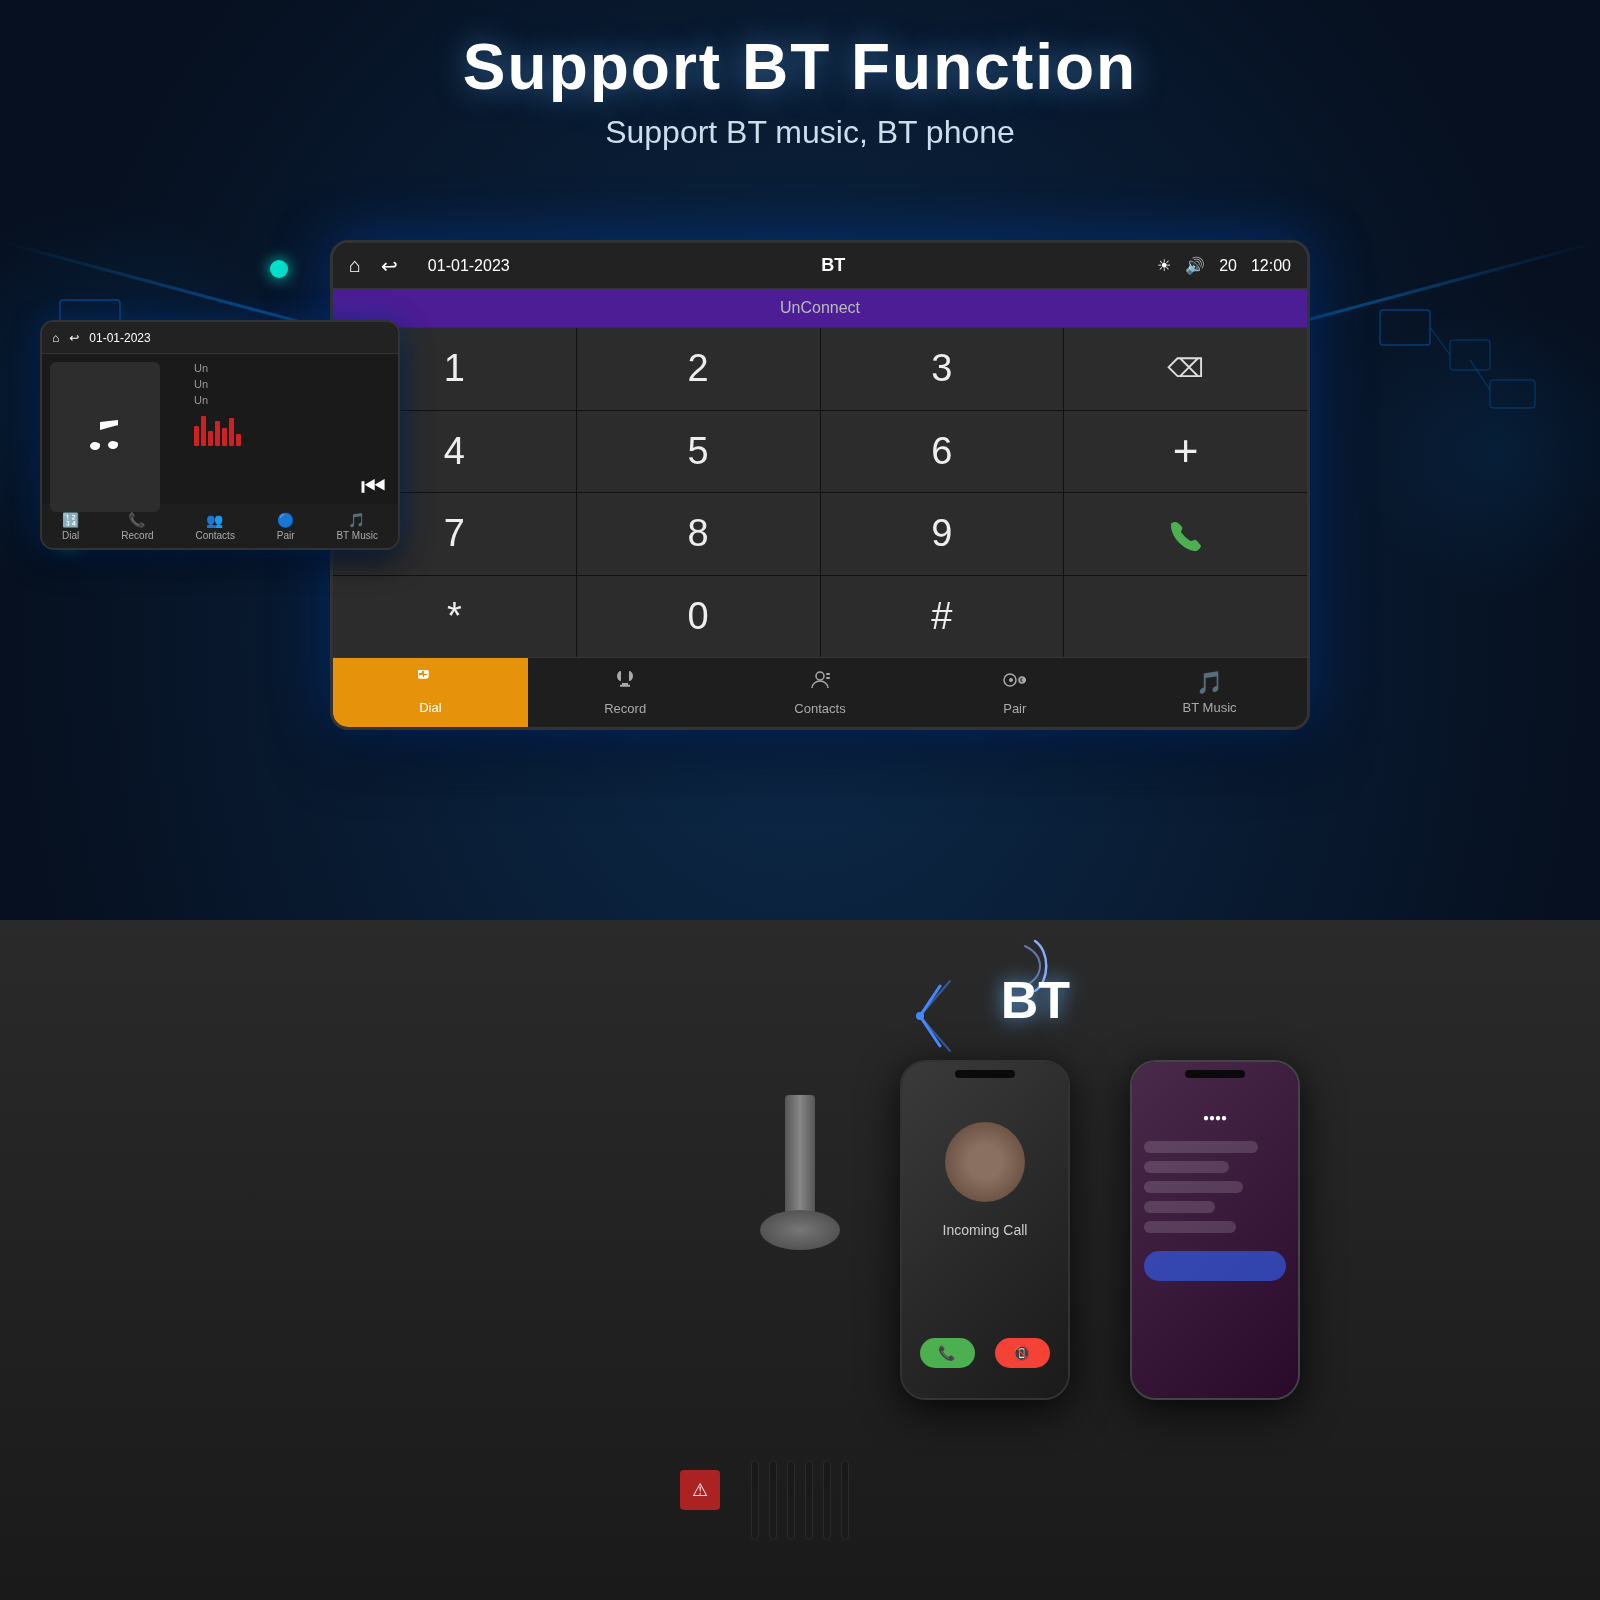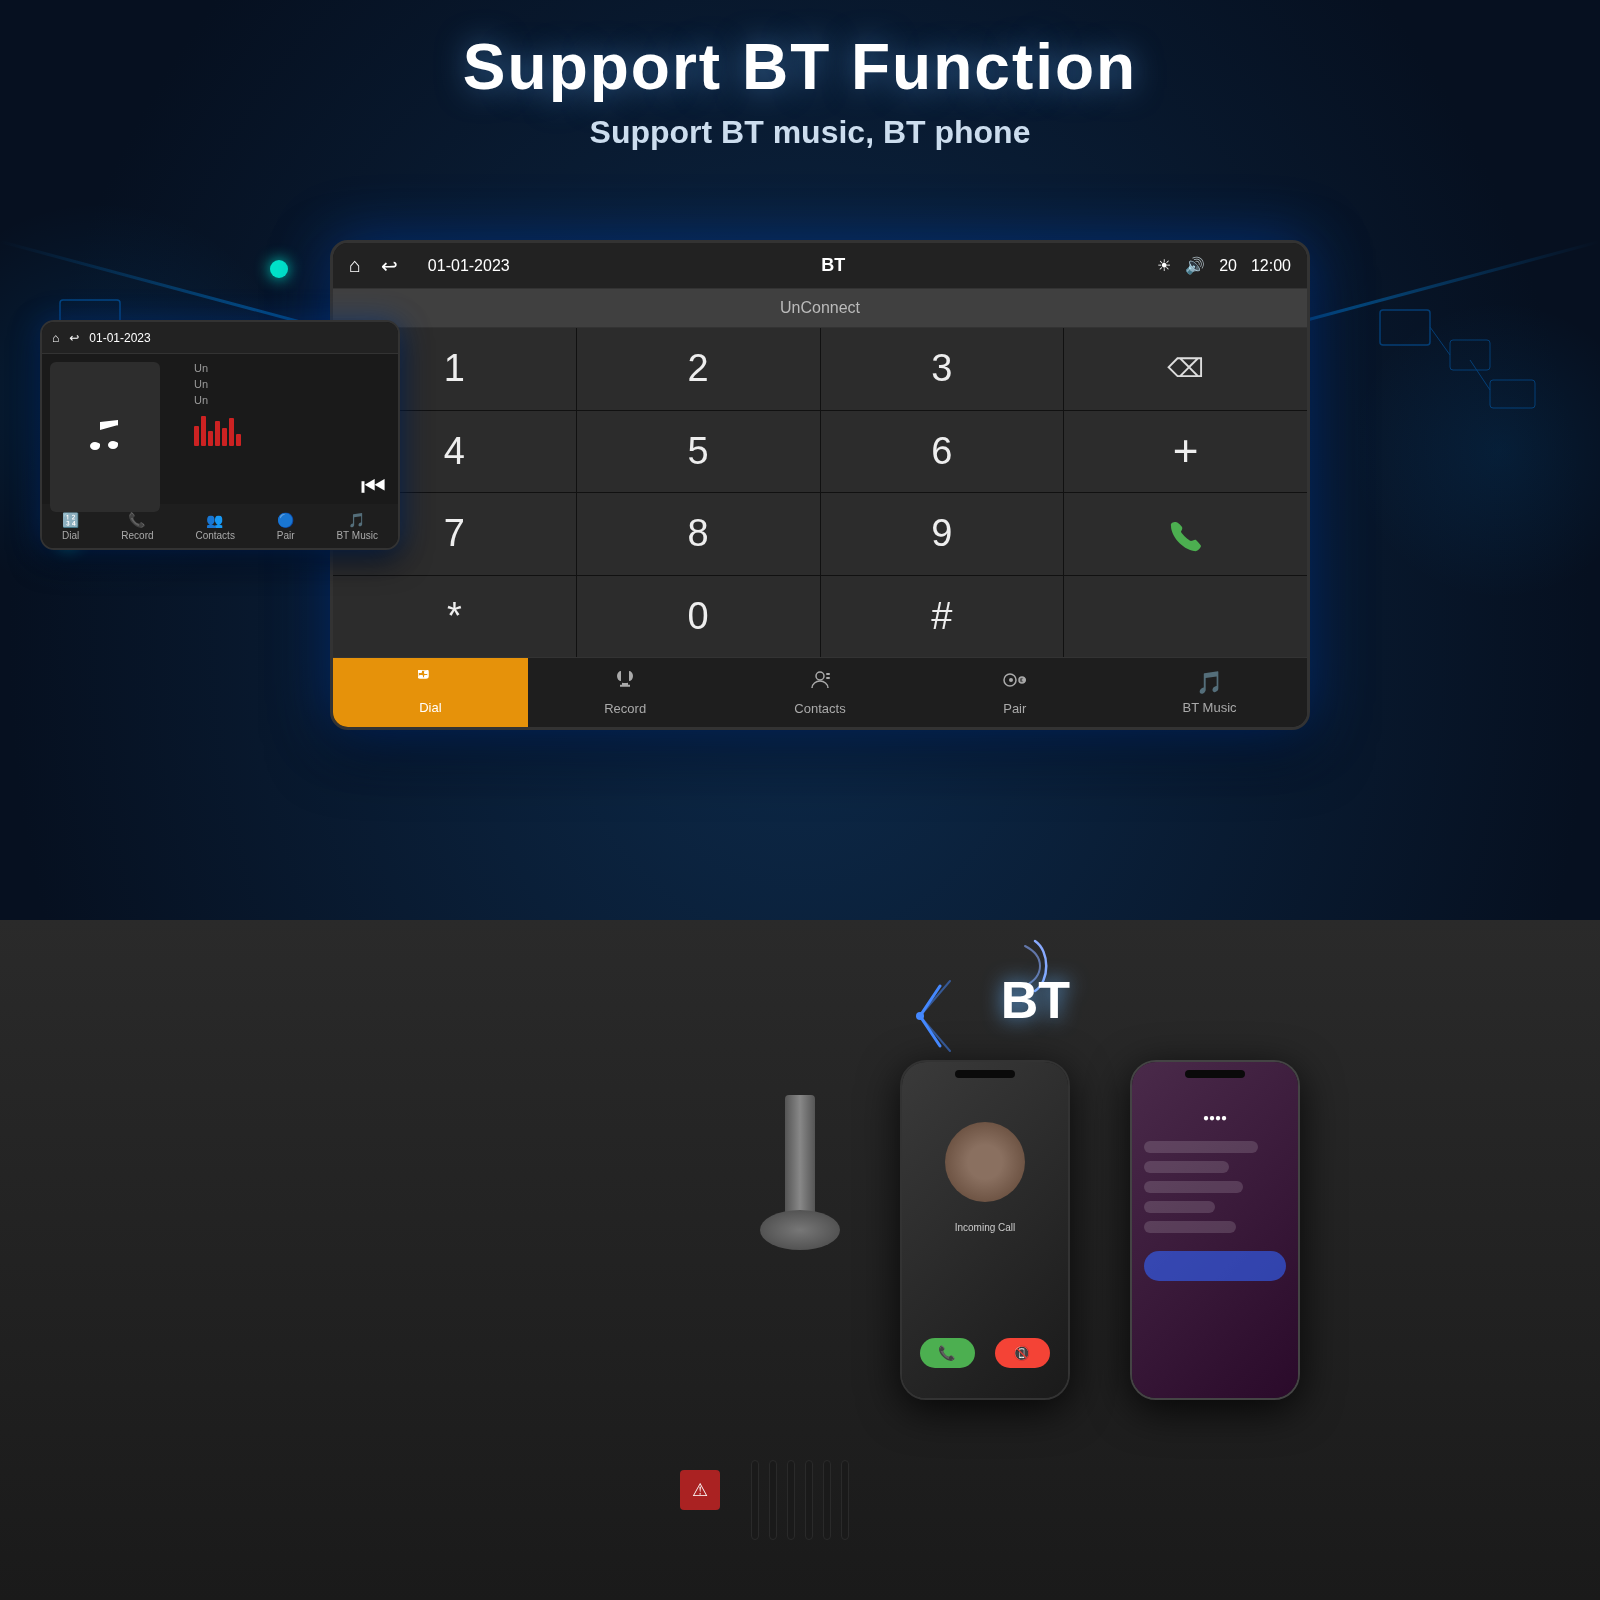--- a/index.html
+++ b/index.html
@@ -56,21 +56,21 @@
       font-weight: 900;
       color: #ffffff;
       letter-spacing: 2px;
       text-shadow: 0 0 30px rgba(100,180,255,0.5);
     }
 
     .sub-title {
       font-size: 32px;
       color: #ccddee;
       margin-top: 10px;
-      font-weight: 700;
+      font-weight: 400;
       padding-left: 20px;
     }
 
     
     .main-screen {
       position: absolute;
       top: 240px;
       left: 330px;
       width: 980px;
       height: 490px;
@@ -428,21 +428,21 @@
       box-shadow: 0 0 15px #00e5cc;
     }
 
     .screen-main-body {
       display: flex;
       flex-direction: column;
       height: calc(100% - 46px);
     }
 
     .dialpad-top {
-      background: #404040;
+      background: #4c1d95;
       text-align: center;
       padding: 10px;
       color: #bbb;
       font-size: 16px;
       border-bottom: 1px solid #333;
     }
 
     .dialpad-keys {
       flex: 1;
       display: grid;
@@ -669,21 +669,21 @@
     <path d="M15 5 C30 15 30 45 15 55" fill="none" stroke="#88aaff" stroke-width="2.5" stroke-linecap="round"></path>
     <path d="M5 10 C25 20 25 40 5 50" fill="none" stroke="#88aaff" stroke-width="2" stroke-linecap="round" opacity="0.6"></path>
   </svg>
 </div>
 
 <div class="phone-left">
 
   <div style="position:absolute;top:8px;left:50%;transform:translateX(-50%);width:60px;height:8px;background:#0a0a0a;border-radius:4px;z-index:10;"></div>
   <div class="phone-screen-left">
     <div class="phone-avatar"></div>
-    <div style="position:absolute;top:160px;color:#ccc;font-size:10px;text-align:center;">Incoming Call</div>
+    <div style="position:absolute;top:160px;color:#ccc;font-size:14px;text-align:center;">Incoming Call</div>
     <div class="phone-call-btns">
       <div class="call-accept">📞</div>
       <div class="call-decline">📵</div>
     </div>
   </div>
 </div>
 
 <div class="phone-right">
 
   <div style="position:absolute;top:8px;left:50%;transform:translateX(-50%);width:60px;height:8px;background:#0a0a0a;border-radius:4px;z-index:10;"></div>

